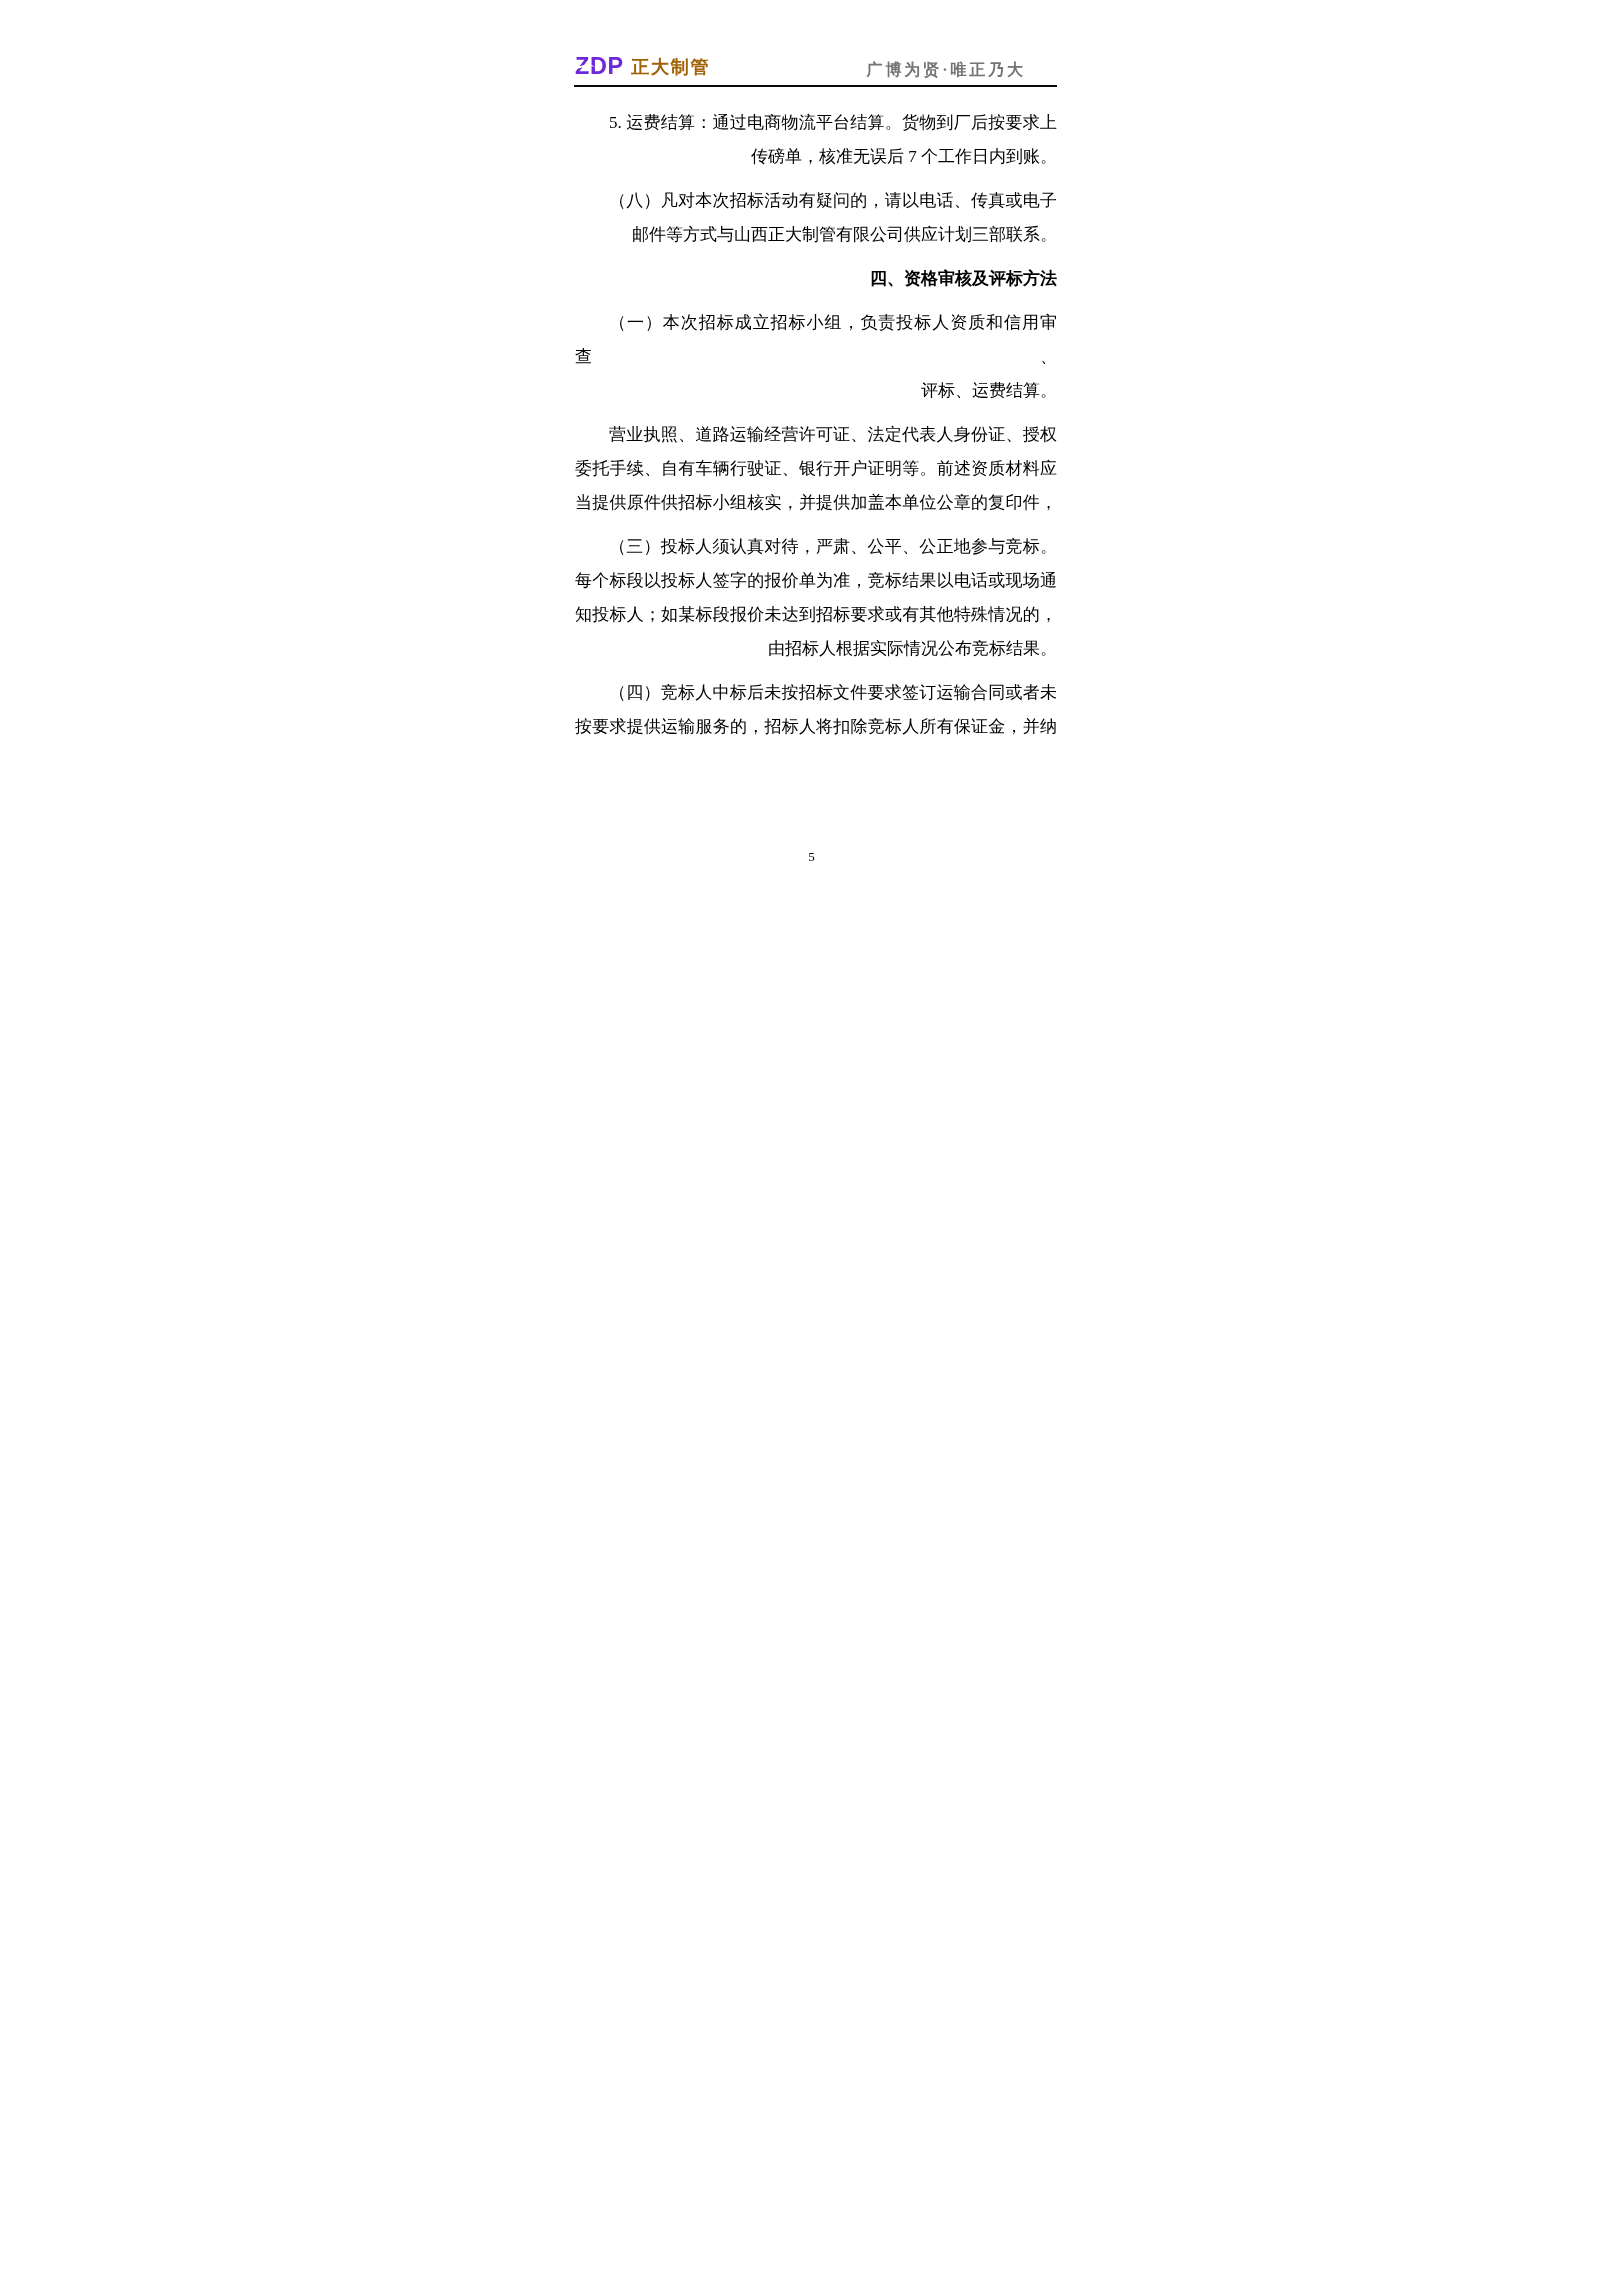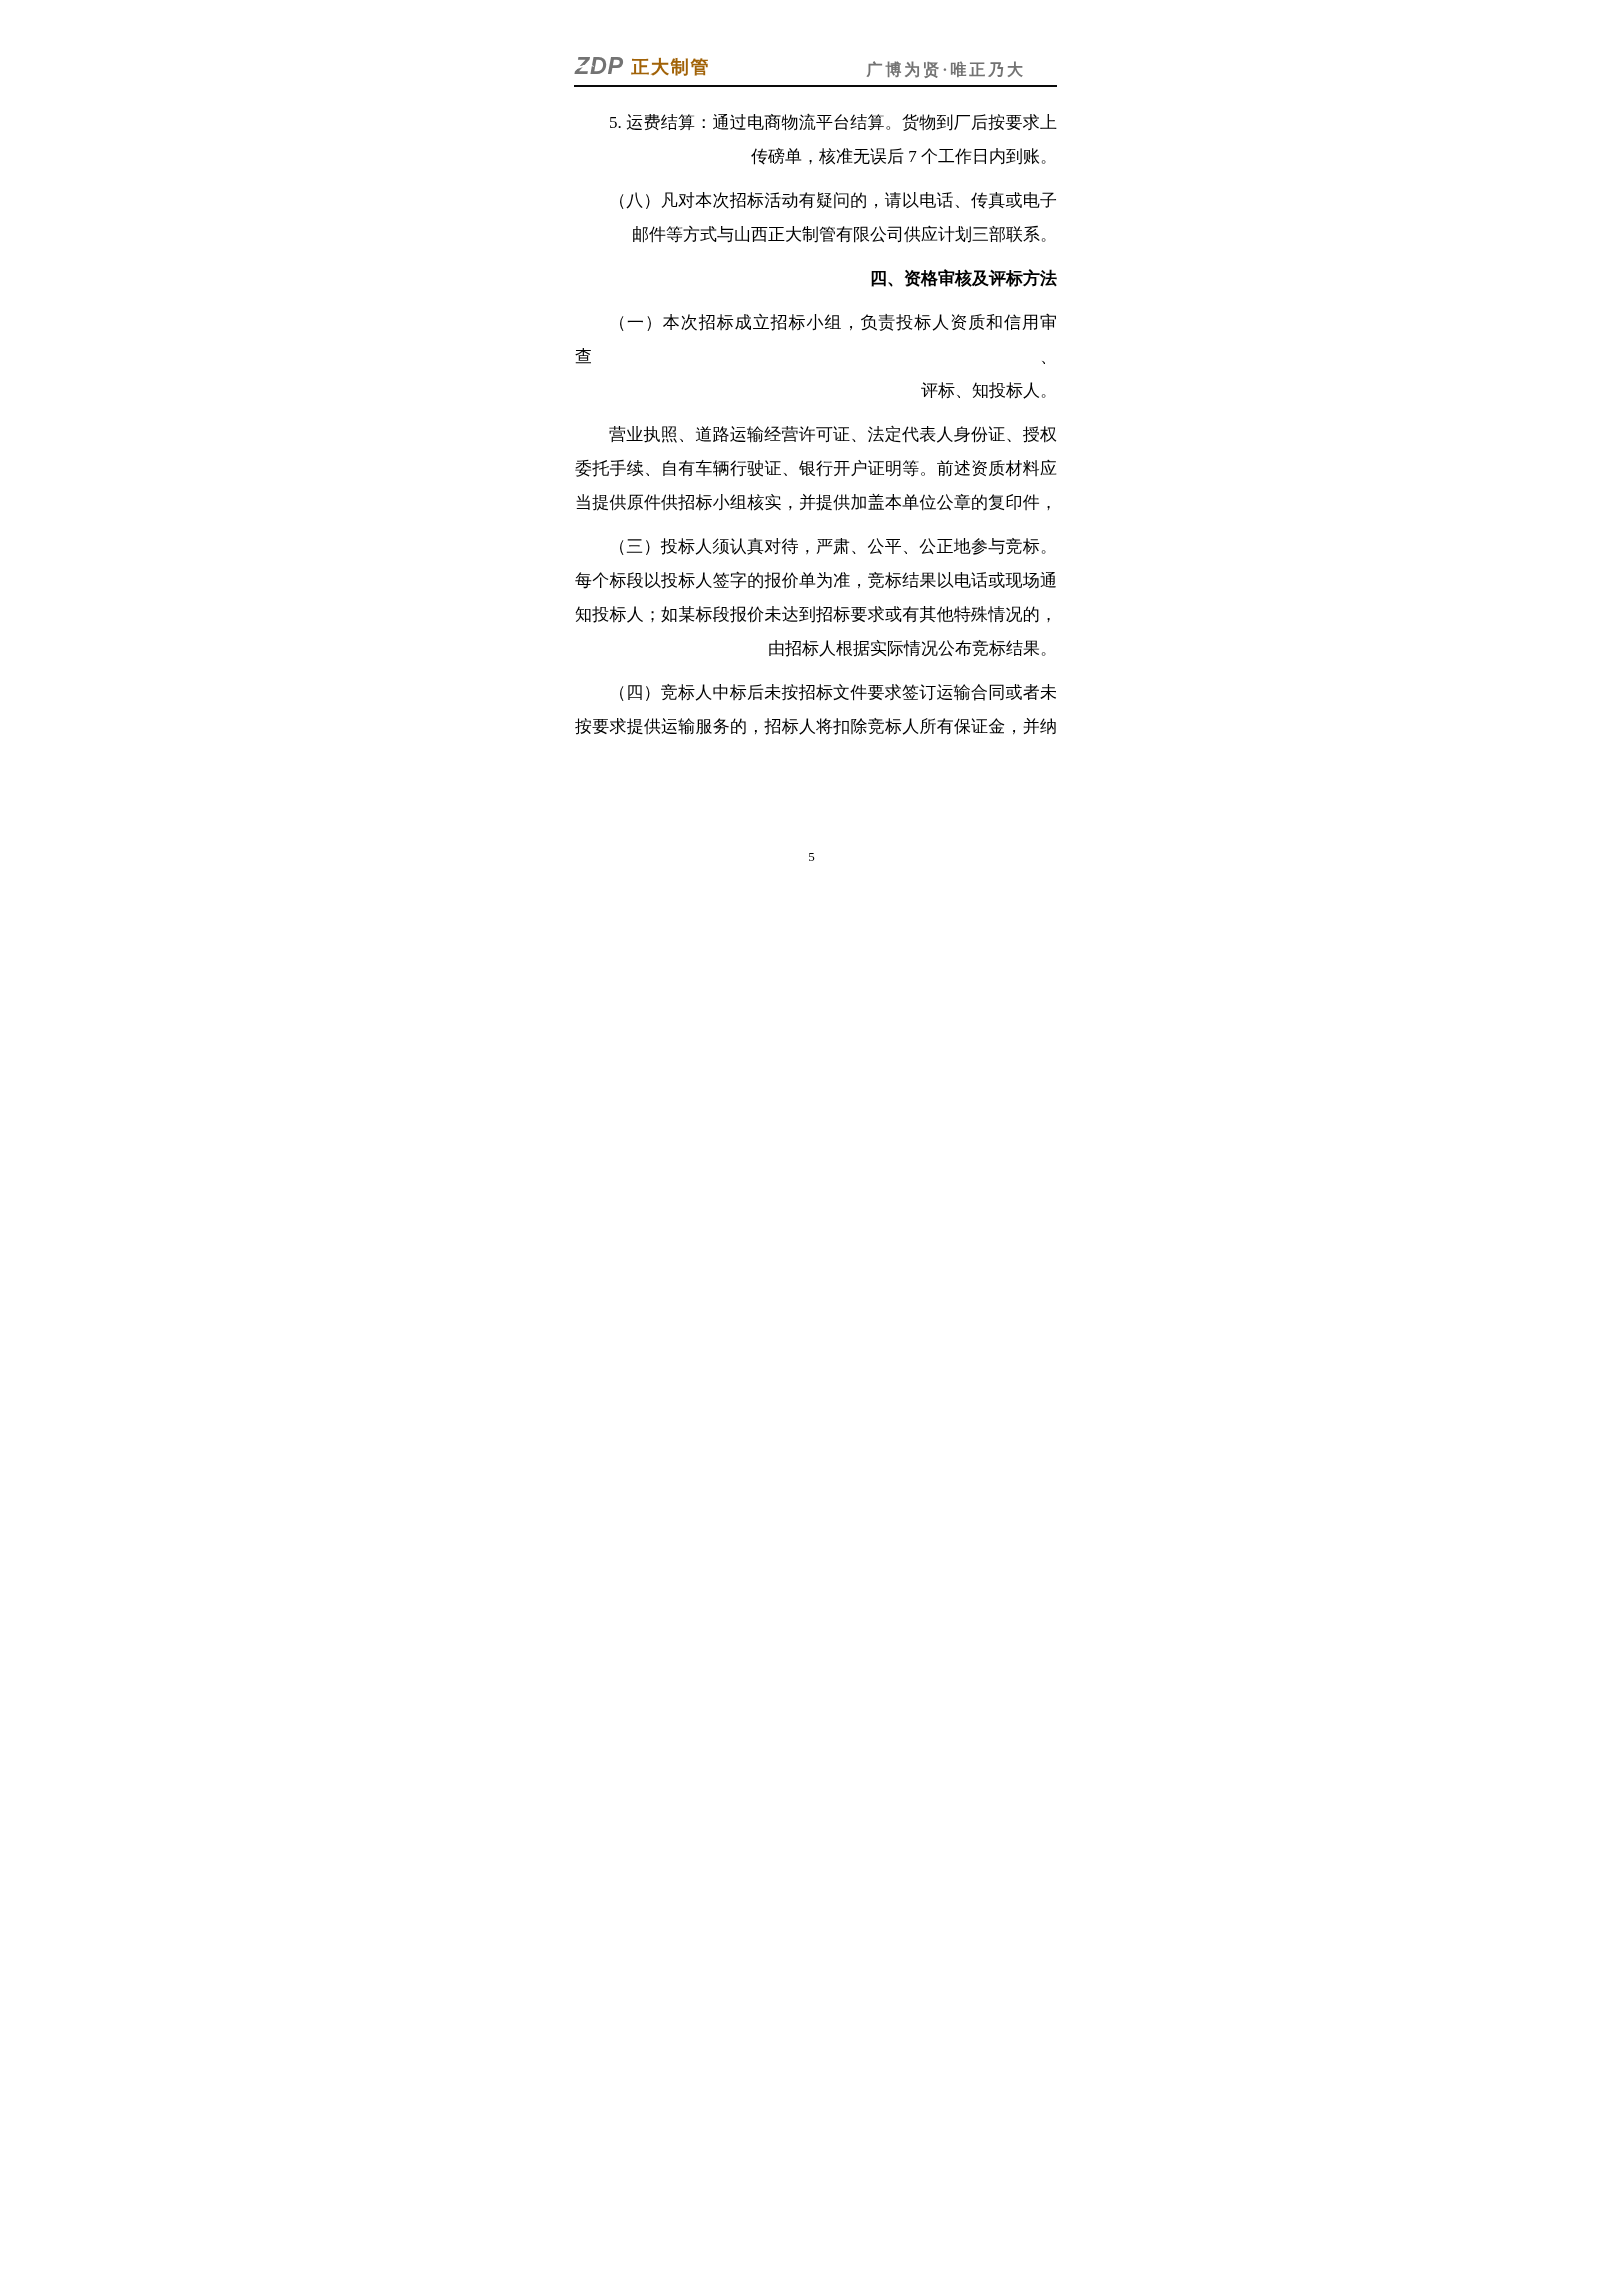--- a/index.html
+++ b/index.html
@@ -24,22 +24,21 @@
     align-items:center;
     gap:7.6px;
   }
   .zdp {
     position:relative;
     font-family:"Liberation Sans", sans-serif;
     font-weight:bold;
     font-size:23.4px;
     line-height:21px;
     letter-spacing:0.6px;
-    color:#737373;
-    font-style:italic;
+    color:#6d28d9;
   }
   .swoosh {
     position:absolute;
     left:-2.3px;
     top:8.8px;
     width:22px;
     height:8.8px;
     border-top:2.9px solid #ffffff;
     border-radius:50% / 65%;
     transform:rotate(-14deg);
@@ -141,21 +140,21 @@
       <span class="ln j ind">（八）凡对本次招标活动有疑问的，请以电话、传真或电子</span>
       <span class="ln">邮件等方式与山西正大制管有限公司供应计划三部联系。</span>
     </p>
 
     <p class="para heading">
       <span class="ln ind">四、资格审核及评标方法</span>
     </p>
 
     <p class="para">
       <span class="ln j ind">（一）本次招标成立招标小组，负责投标人资质和信用审查、</span>
-      <span class="ln">评标、知投标人。</span>
+      <span class="ln">评标、运费结算。</span>
     </p>
 
 
     <p class="para">
       <span class="ln j ind">营业执照、道路运输经营许可证、法定代表人身份证、授权</span>
       <span class="ln j">委托手续、自有车辆行驶证、银行开户证明等。前述资质材料应</span>
       <span class="ln j">当提供原件供招标小组核实，并提供加盖本单位公章的复印件，</span>
     </p>
 
     <p class="para">

